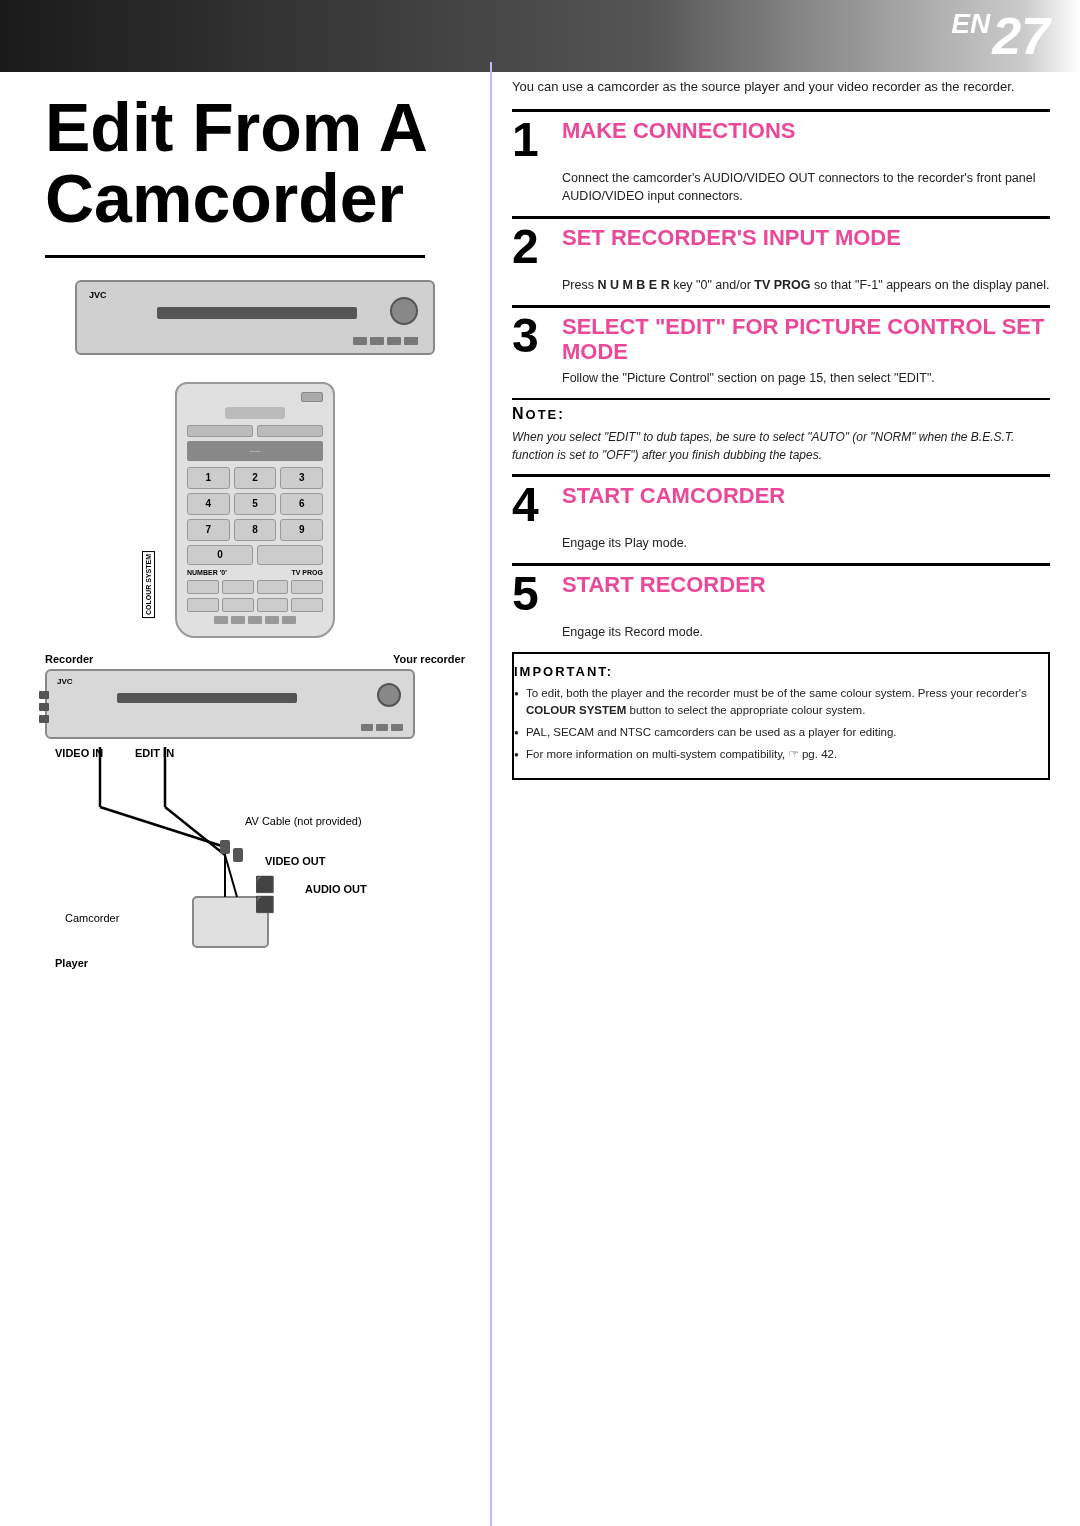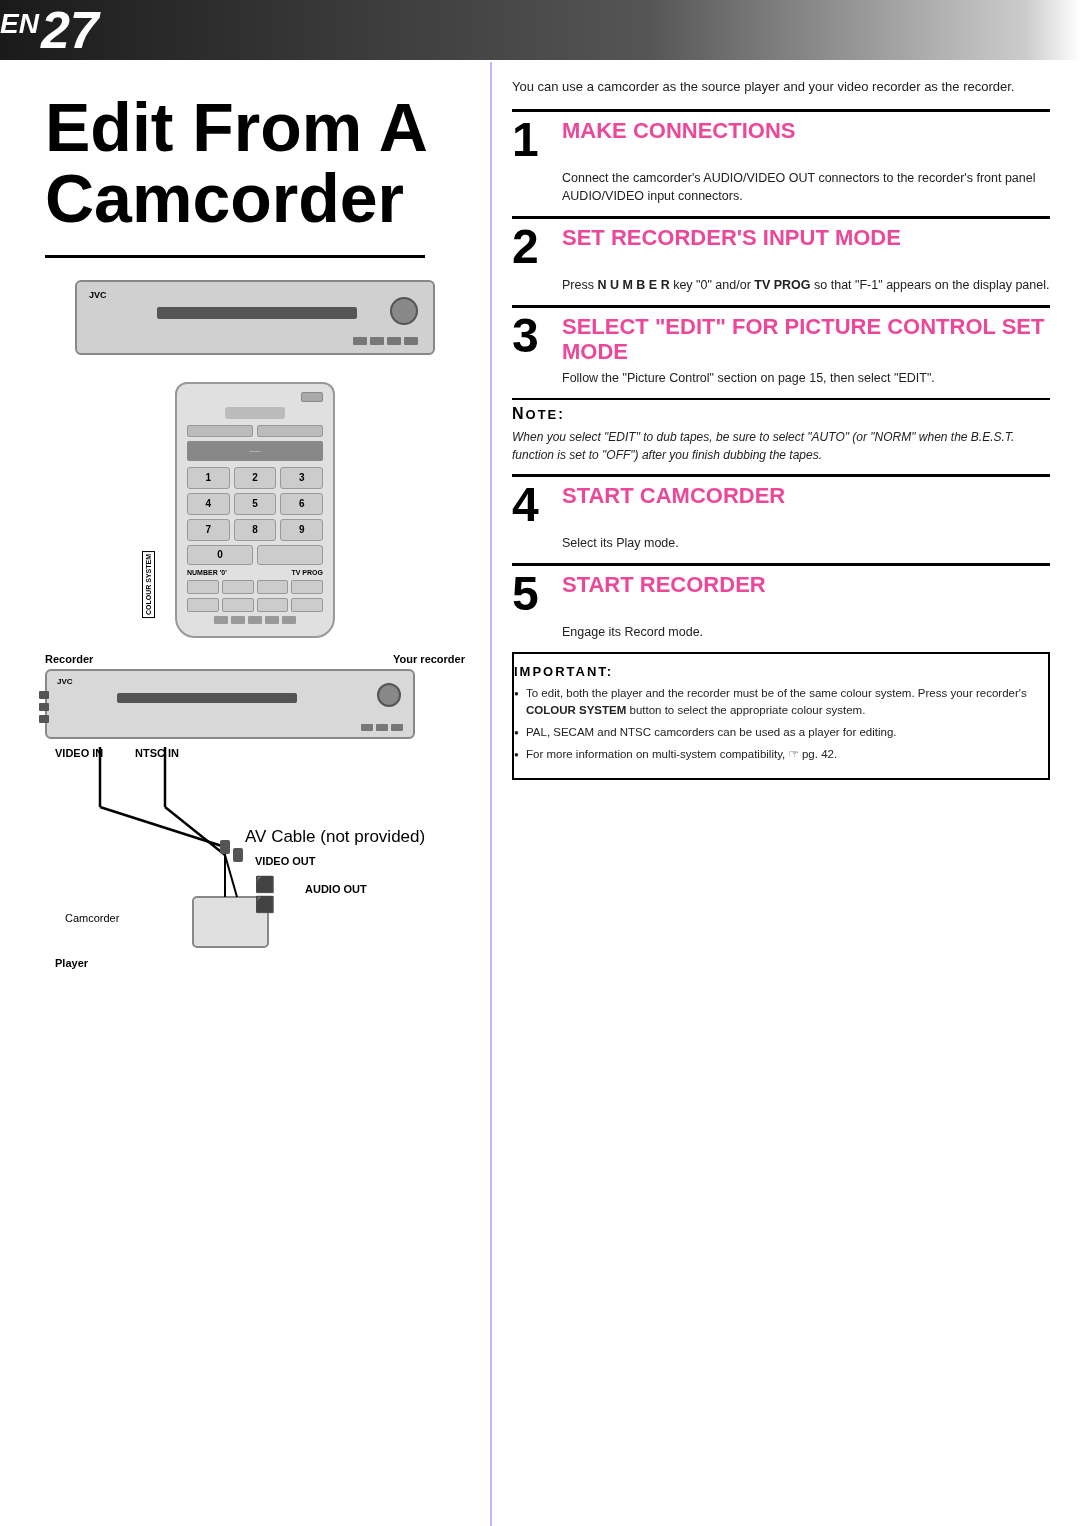--- a/index.html
+++ b/index.html
@@ -8,25 +8,26 @@
       height: 1526px;
       background: #ffffff;
       font-family: Arial, Helvetica, sans-serif;
       overflow: hidden;
       position: relative;
     }
 
     
     .header-bar {
       width: 100%;
-      height: 60px;
+      height: 72px;
       background: linear-gradient(to right, #1a1a1a 0%, #555 60%, #999 80%, #ccc 95%, #fff 100%);
       position: relative;
       display: flex;
       align-items: center;
+      justify-content: flex-end;
       padding-right: 30px;
     }
     .page-number {
       font-size: 52px;
       font-weight: bold;
       color: #ffffff;
       line-height: 1;
       font-style: italic;
     }
     .page-en {
@@ -515,25 +516,25 @@
 
         <line x1="180" y1="100" x2="180" y2="150" stroke="#000" stroke-width="2"></line>
         <line x1="180" y1="108" x2="192" y2="150" stroke="#000" stroke-width="2"></line>
 
         <rect x="175" y="93" width="10" height="14" rx="2" fill="#555"></rect>
         <rect x="188" y="101" width="10" height="14" rx="2" fill="#555"></rect>
       </svg>
 
       
       <div style="position:absolute;top:0;left:10px;font-size:11px;font-weight:bold;">VIDEO IN</div>
-      <div style="position:absolute;top:0;left:90px;font-size:11px;font-weight:bold;">NTSC IN</div>
-      <div style="position:absolute;top:80px;left:200px;font-size:17px;text-align:center;">AV Cable (not provided)</div>
+      <div style="position:absolute;top:0;left:90px;font-size:11px;font-weight:bold;">EDIT IN</div>
+      <div style="position:absolute;top:68px;left:200px;font-size:11px;text-align:center;">AV Cable (not provided)</div>
 
       
-      <div style="position:absolute;top:108px;left:210px;font-size:11px;font-weight:bold;">
+      <div style="position:absolute;top:108px;left:220px;font-size:11px;font-weight:bold;">
         <span>VIDEO OUT</span>
       </div>
       <div style="position:absolute;top:128px;left:210px;font-size:11px;font-weight:bold;">
 
         <span style="font-size:16px;display:block;margin-bottom:1px;">⬛</span>
         <span style="font-size:16px;display:block;">⬛</span>
       </div>
       <div style="position:absolute;top:136px;left:260px;font-size:11px;font-weight:bold;">
         <span>AUDIO OUT</span>
       </div>
@@ -580,21 +581,21 @@
       <span style="font-size:16px;font-weight:900;letter-spacing:2px;">N</span><span style="font-size:13px;letter-spacing:2px;">OTE</span><span style="font-size:14px;">:</span>
     </div>
     <p class="note-body">When you select "EDIT" to dub tapes, be sure to select "AUTO" (or "NORM" when the B.E.S.T. function is set to "OFF") after you finish dubbing the tapes.</p>
   </div>
 
   <div class="step-section">
     <div class="step-header">
       <span class="step-number">4</span>
       <span class="step-title">Start Camcorder</span>
     </div>
-    <p class="step-body">Select its Play mode.</p>
+    <p class="step-body">Engage its Play mode.</p>
   </div>
 
   <div class="step-section">
     <div class="step-header">
       <span class="step-number">5</span>
       <span class="step-title">Start Recorder</span>
     </div>
     <p class="step-body">Engage its Record mode.</p>
   </div>
 

